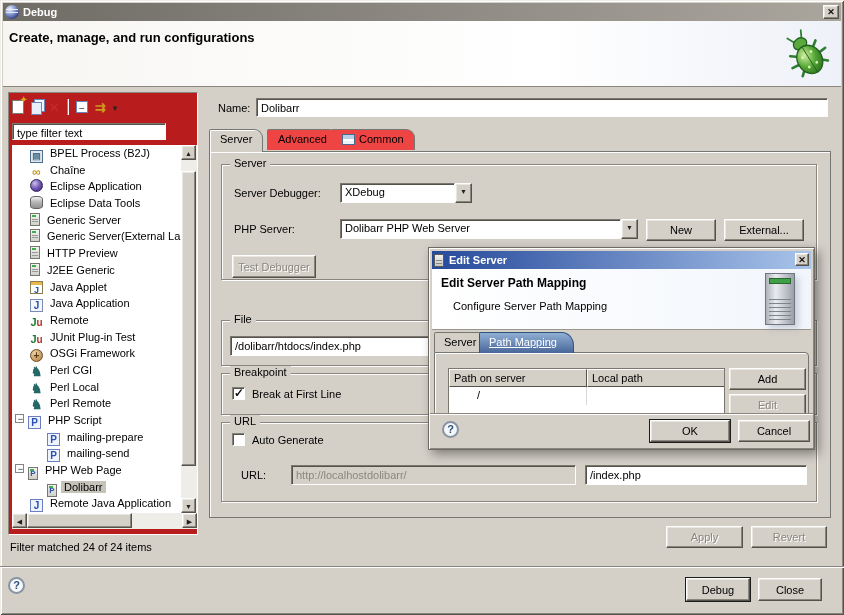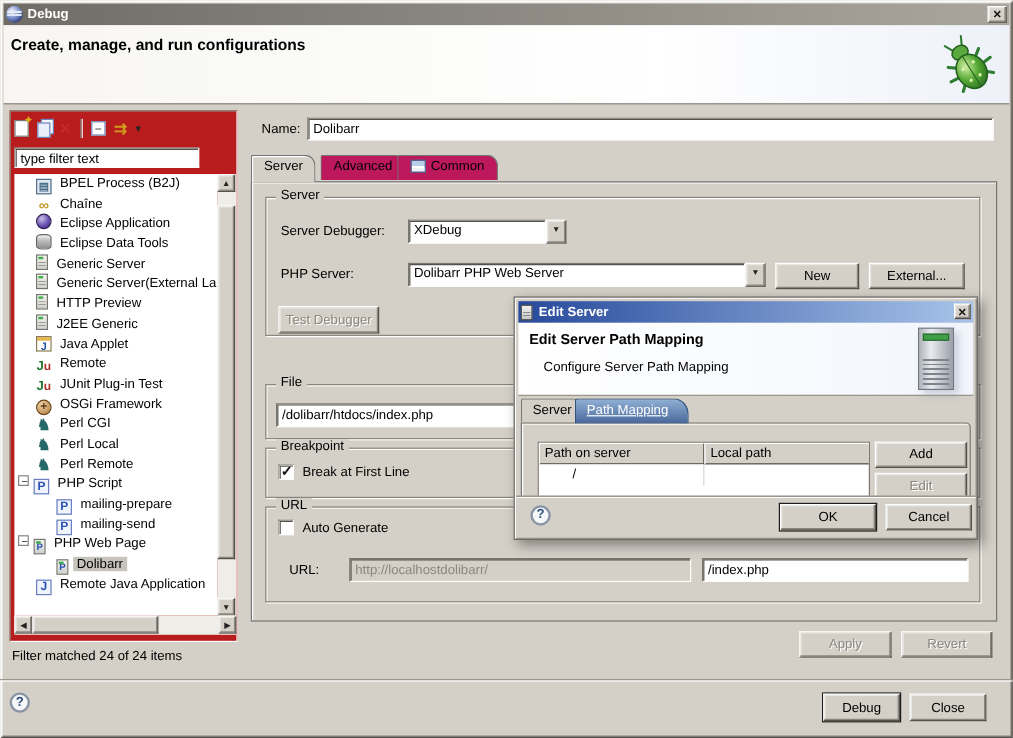--- a/index.html
+++ b/index.html
@@ -98,21 +98,21 @@
   .sb{position:absolute;background:#efede7;}
   .sbarrow{position:absolute;width:15px;height:15px;background:#d4d0c8;border:1px solid;border-color:#fdfdfd #55524c #55524c #fdfdfd;
       box-shadow:inset -1px -1px 0 #8a867e, inset 1px 1px 0 #e9e7e1;text-align:center;}
   .sbarrow::before{font-size:7px;line-height:13px;color:#222;}
   .sb-up::before{content:"▲";} .sb-dn::before{content:"▼";} .sb-lt::before{content:"◀";} .sb-rt::before{content:"▶";}
   .sbthumb{position:absolute;background:#d4d0c8;border:1px solid;border-color:#fdfdfd #55524c #55524c #fdfdfd;
       box-shadow:inset -1px -1px 0 #8a867e, inset 1px 1px 0 #e9e7e1;}
   
   #rightpanel{left:205px;top:92px;width:631px;height:470px;}
   .mtab{position:absolute;top:37px;height:21px;padding:3px 10px 0;border:1px solid #767672;border-bottom:none;
-      border-radius:2px 9px 0 0;background:#be185d;font-size:11px;z-index:1;}
+      border-radius:2px 9px 0 0;background:#ef4444;font-size:11px;z-index:1;}
   .mtab.active{background:#d4d0c8;height:23px;z-index:3;box-shadow:inset 1px 1px 0 #fdfdfd;}
   .mcontent{position:absolute;left:4px;top:59px;width:622px;height:367px;border:1px solid #767672;
       box-shadow:inset 1px 1px 0 #fdfdfd;z-index:2;}
   .tab-ico{display:inline-block;width:13px;height:11px;background:linear-gradient(180deg,#b8cfe8 0 4px,#fff 4px);
       border:1px solid #4a6a92;margin-right:4px;vertical-align:-2px;
       box-shadow:inset 0 -3px 0 #eef3f9;}
   
   #dialog{left:428px;top:247px;width:387px;height:203px;background:#d4d0c8;border:1px solid #6e6a64;
       box-shadow:inset 1px 1px 0 #fdfdfd, inset -1px -1px 0 #8a867e, 4px 4px 10px rgba(0,0,0,.4);z-index:100;}
   #dtitle{position:absolute;left:3px;top:3px;width:379px;height:18px;
@@ -206,20 +206,21 @@
     <div id="tree" class="abs">
         <div class="trow" style="padding-left: 3px;"><span class="expsp"></span><span class="ti ic-bpel"></span><span class="tlabel">BPEL Process (B2J)</span></div>
         <div class="trow" style="padding-left: 3px;"><span class="expsp"></span><span class="ti ic-chain"></span><span class="tlabel">Chaîne</span></div>
         <div class="trow" style="padding-left: 3px;"><span class="expsp"></span><span class="ti ic-eclipse"></span><span class="tlabel">Eclipse Application</span></div>
         <div class="trow" style="padding-left: 3px;"><span class="expsp"></span><span class="ti ic-db"></span><span class="tlabel">Eclipse Data Tools</span></div>
         <div class="trow" style="padding-left: 3px;"><span class="expsp"></span><span class="ti ic-server"></span><span class="tlabel">Generic Server</span></div>
         <div class="trow" style="padding-left: 3px;"><span class="expsp"></span><span class="ti ic-server"></span><span class="tlabel">Generic Server(External La</span></div>
         <div class="trow" style="padding-left: 3px;"><span class="expsp"></span><span class="ti ic-server"></span><span class="tlabel">HTTP Preview</span></div>
         <div class="trow" style="padding-left: 3px;"><span class="expsp"></span><span class="ti ic-server"></span><span class="tlabel">J2EE Generic</span></div>
         <div class="trow" style="padding-left: 3px;"><span class="expsp"></span><span class="ti ic-japplet"></span><span class="tlabel">Java Applet</span></div>
+        <div class="trow" style="padding-left: 3px;"><span class="expsp"></span><span class="ti ic-java"></span><span class="tlabel">Java Application</span></div>
         <div class="trow" style="padding-left: 3px;"><span class="expsp"></span><span class="ti ic-junit"></span><span class="tlabel">Remote</span></div>
         <div class="trow" style="padding-left: 3px;"><span class="expsp"></span><span class="ti ic-junit"></span><span class="tlabel">JUnit Plug-in Test</span></div>
         <div class="trow" style="padding-left: 3px;"><span class="expsp"></span><span class="ti ic-osgi"></span><span class="tlabel">OSGi Framework</span></div>
         <div class="trow" style="padding-left: 3px;"><span class="expsp"></span><span class="ti ic-perl"></span><span class="tlabel">Perl CGI</span></div>
         <div class="trow" style="padding-left: 3px;"><span class="expsp"></span><span class="ti ic-perl"></span><span class="tlabel">Perl Local</span></div>
         <div class="trow" style="padding-left: 3px;"><span class="expsp"></span><span class="ti ic-perl"></span><span class="tlabel">Perl Remote</span></div>
         <div class="trow" style="padding-left: 3px;"><span class="expander"></span><span class="ti ic-php"></span><span class="tlabel">PHP Script</span></div>
         <div class="trow" style="padding-left: 20px;"><span class="expsp"></span><span class="ti ic-php"></span><span class="tlabel">mailing-prepare</span></div>
         <div class="trow" style="padding-left: 20px;"><span class="expsp"></span><span class="ti ic-php"></span><span class="tlabel">mailing-send</span></div>
         <div class="trow" style="padding-left: 3px;"><span class="expander"></span><span class="ti ic-phpweb"></span><span class="tlabel">PHP Web Page</span></div>

